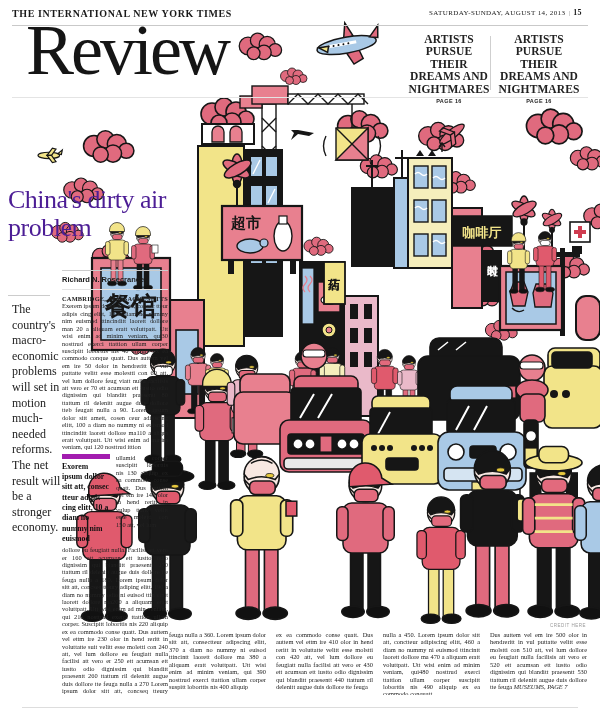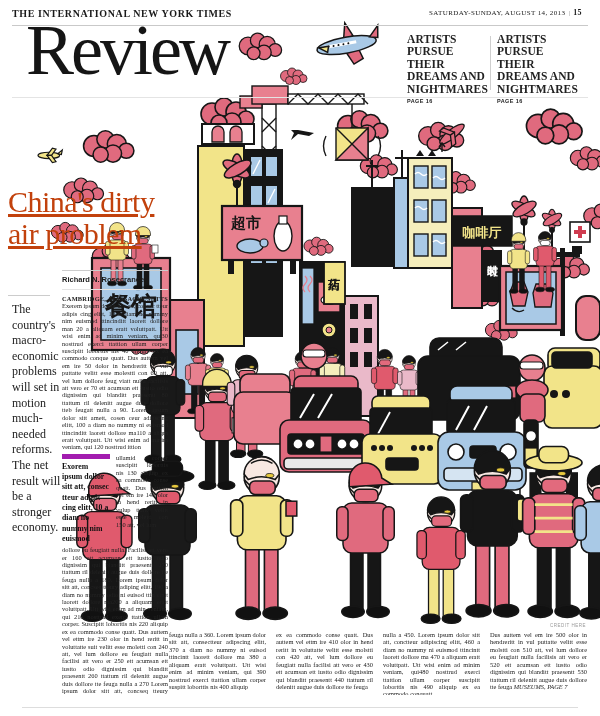--- a/index.html
+++ b/index.html
@@ -10,25 +10,25 @@
   .vrule{position:absolute;background:#cfcfcf;width:1px;}
 
   .paper-name{left:12px;top:8px;font-size:10px;font-weight:bold;letter-spacing:.6px;}
   .date-line{right:18px;top:8px;font-size:7px;letter-spacing:.4px;text-align:right;}
   .date-line b{font-size:8px;}
   .date-sep{display:inline-block;margin:0 3px;color:#888;}
 
   .masthead{left:26px;top:14px;font-size:72px;line-height:1;letter-spacing:-3px;color:#151515;}
 
   .teaser{top:33px;width:84px;font-weight:bold;font-size:11.5px;line-height:1.08;color:#222;
-          text-transform:uppercase;letter-spacing:.1px;}
+          text-transform:uppercase;letter-spacing:.1px;text-align:center;}
   .teaser .pref{display:block;margin-top:4px;font-family:"Liberation Sans",sans-serif;
           font-size:5.5px;font-weight:bold;letter-spacing:.4px;}
 
-  .headline{left:8px;top:186px;width:158px;font-size:30px;line-height:1.07;letter-spacing:-.5px;color:#c2410c;text-decoration:underline;}
+  .headline{left:8px;top:186px;width:158px;font-size:26px;line-height:1.07;letter-spacing:-.5px;color:#4c1d95;}
   .deck{left:12px;top:302px;width:50px;font-size:12px;line-height:1.3;color:#222;}
 
   .col1{left:62px;top:270px;width:106px;height:426px;overflow:hidden;}
   .byline{font-family:"Liberation Sans",sans-serif;font-size:7.5px;font-weight:bold;
           border-top:1px solid #ccc;border-bottom:1px solid #e4e4e4;padding:4px 2px 5px 0;margin-bottom:5px;}
   .body-txt{font-size:6.4px;line-height:1.16;text-align:justify;color:#222;}
   .dateline{font-weight:bold;letter-spacing:.2px;}
   .quote-row{display:flex;margin:3px 0 2px 0;}
   .pull-quote{width:48px;flex:none;border-top:5px solid #a21caf;padding-top:3px;margin-right:6px;
           font-size:7.8px;line-height:1.32;font-weight:bold;color:#111;}

